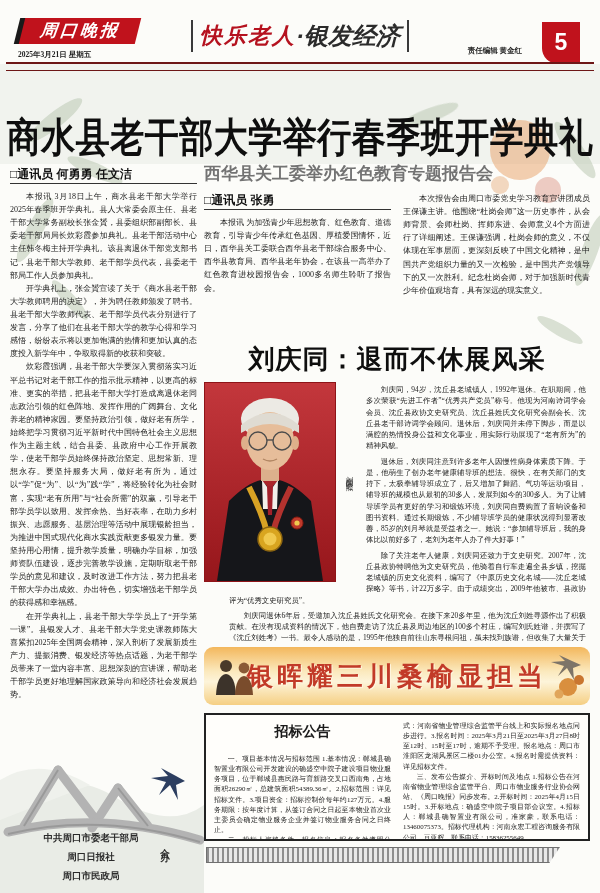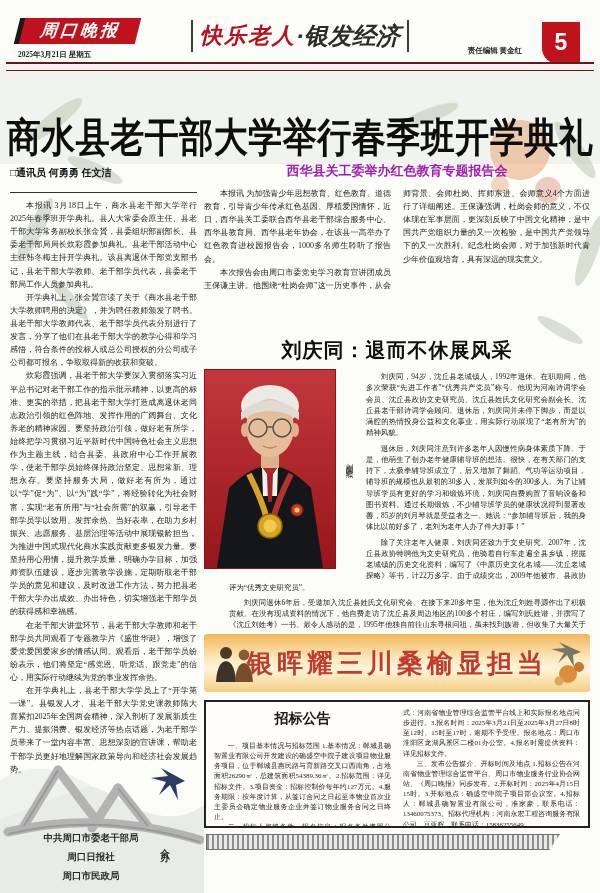--- a/index.html
+++ b/index.html
@@ -48,55 +48,55 @@
   .main-headline {
     position:absolute; top:92px; left:0; right:0; z-index:2;
     text-align:center; font-size:34px; font-weight:900; color:#0e0e0e;
     font-family:"Liberation Sans", sans-serif; transform:scaleY(1.18);
     letter-spacing:0.5px;
   }
 
   
   .col-left { position:absolute; left:10px; top:166px; width:187px; z-index:2; }
   .byline {
-    font-size:10px; font-weight:bold; color:#111;
-    border-bottom:1px solid #333; padding-bottom:12px; margin-bottom:6px;
+    font-size:12px; font-weight:bold; color:#111;
+    border-bottom:1px solid #333; padding-bottom:0; margin-bottom:6px;
     font-family:"Liberation Sans", sans-serif;
   }
   .col-left p, .twocol p {
     font-size:8px; line-height:1.64; text-align:justify; text-indent:2em; margin:0; color:#222;
   }
 
   
   .right-zone { position:absolute; left:204px; top:162px; width:386px; z-index:2; }
   .subhead {
-    text-align:center; font-size:13px; font-weight:900; margin:0 0 7px;
-    font-family:"Liberation Sans", sans-serif; color:#a21caf;
+    font-size:17px; font-weight:900; margin:0 0 7px;
+    font-family:"Liberation Sans", sans-serif; color:#737373;
   }
   .twocol { column-count:2; column-gap:12px; height:143px; overflow:hidden; }
   .feature-title {
-    text-align:center; font-size:20px; font-weight:900; margin:7px 0 3px;
+    text-align:center; font-size:26px; font-weight:900; margin:7px 0 3px;
     font-family:"Liberation Sans", sans-serif; color:#0e0e0e; letter-spacing:1px;
   }
   .feature-byline {
     text-align:right; padding-right:44px; font-size:8px; font-weight:bold; margin-bottom:6px;
     font-family:"Liberation Sans", sans-serif;
   }
   .feature-body { height:262px; overflow:hidden; }
   .photo-wrap { float:left; width:154px; height:206px; margin:2px 8px 2px 0; position:relative; }
   .photo { display:block; width:130px; height:198px; border:1px solid #8e1418; }
   .photo-caption {
     position:absolute; right:4px; top:88px; writing-mode:vertical-rl;
     font-size:7.5px; letter-spacing:2px; color:#333;
   }
   .feature-body p { font-size:7.4px; line-height:1.52; text-align:justify; text-indent:2em; margin:4px; color:#222;padding-left:21px; }
 
   
   .banner {
-    position:relative; height:58px; margin-top:5px; border-radius:3px; overflow:hidden;
+    position:relative; height:58px; margin-top:5px; border-radius:9px; overflow:hidden;
     background:linear-gradient(180deg,#f3b75c 0%, #fbe9bd 42%, #fdf4da 60%, #f5cf83 100%);
     display:flex; align-items:center; justify-content:center; 
   }
   .banner-text {
     font-size:26px; font-weight:900; color:#c23a28; letter-spacing:4px;
     font-family:"Liberation Sans", sans-serif; text-shadow:1px 1px 0 #fff6e0;
   }
   .banner-icon-left { position:absolute; left:8px; top:10px; }
   .banner-icon-right { position:absolute; right:6px; top:6px; }
 
@@ -174,31 +174,31 @@
     <div class="editor-credit">责任编辑 黄金红</div>
     <div class="pagenum">5</div>
   </div>
   <div class="header-rule"></div>
 
   <h1 class="main-headline">商水县老干部大学举行春季班开学典礼</h1>
 
   <div class="col-left">
     <div class="byline">□通讯员 何勇勇 任文洁</div>
     <p>本报讯 3月18日上午，商水县老干部大学举行2025年春季班开学典礼。县人大常委会原主任、县老干部大学常务副校长张金贇，县委组织部副部长、县委老干部局局长炊彩霞参加典礼。县老干部活动中心主任韩冬梅主持开学典礼。该县离退休干部党支部书记，县老干部大学教师、老干部学员代表，县委老干部局工作人员参加典礼。</p>
-    <p>开学典礼上，张金贇宣读了关于《商水县老干部大学教师聘用的决定》，并为聘任教师颁发了聘书。县老干部大学教师代表、老干部学员代表分别进行了发言，分享了他们在县老干部大学的教学心得和学习感悟，符合条件的投标人或总公司授权的分公司或子公司都可报名，争取取得新的收获和突破。</p>
+    <p>开学典礼上，张金贇宣读了关于《商水县老干部大学教师聘用的决定》，并为聘任教师颁发了聘书。县老干部大学教师代表、老干部学员代表分别进行了发言，分享了他们在县老干部大学的教学心得和学习感悟，纷纷表示将以更加饱满的热情和更加认真的态度投入新学年中，争取取得新的收获和突破。</p>
     <p>炊彩霞强调，县老干部大学要深入贯彻落实习近平总书记对老干部工作的指示批示精神，以更高的标准、更实的举措，把县老干部大学打造成离退休老同志政治引领的红色阵地、发挥作用的广阔舞台、文化养老的精神家园。要坚持政治引领，做好老有所学，始终把学习贯彻习近平新时代中国特色社会主义思想作为主题主线，结合县委、县政府中心工作开展教学，使老干部学员始终保持政治坚定、思想常新、理想永存。要坚持服务大局，做好老有所为，通过以“学”促“为”、以“为”践“学”，将经验转化为社会财富，实现“老有所用”与“社会所需”的双赢，引导老干部学员学以致用、发挥余热、当好表率，在助力乡村振兴、志愿服务、基层治理等活动中展现银龄担当，为推进中国式现代化商水实践贡献更多银发力量。要坚持用心用情，提升教学质量，明确办学目标，加强师资队伍建设，逐步完善教学设施，定期听取老干部学员的意见和建议，及时改进工作方法，努力把县老干部大学办出成效、办出特色，切实增强老干部学员的获得感和幸福感。</p>
-    <p>在老干部大讲堂环节，县老干部大学教师和老干部学员共同观看了专题教学片《盛世华诞》，增强了爱党爱国爱家乡的情感认同。观看后，老干部学员纷纷表示，他们将坚定“感党恩、听党话、跟党走”的信心，用实际行动继续为党的事业发挥余热。</p>
     <p>在开学典礼上，县老干部大学学员上了“开学第一课”。县银发人才、县老干部大学党史课教师陈大喜紧扣2025年全国两会精神，深入剖析了发展新质生产力、提振消费、银发经济等热点话题，为老干部学员带来了一堂内容丰富、思想深刻的宣讲课，帮助老干部学员更好地理解国家政策导向和经济社会发展趋势。</p>
   </div>
 
   <div class="right-zone">
 
     <h2 class="subhead">西华县关工委举办红色教育专题报告会</h2>
 
     <div class="twocol">
+      <div class="byline">□通讯员 张勇</div>
       <p>本报讯 为加强青少年思想教育、红色教育、道德教育，引导青少年传承红色基因、厚植爱国情怀，近日，西华县关工委联合西华县老干部综合服务中心、西华县教育局、西华县老年协会，在该县一高举办了红色教育进校园报告会，1000多名师生聆听了报告会。</p>
       <p>本次报告会由周口市委党史学习教育宣讲团成员王保谦主讲。他围绕“杜岗会师”这一历史事件，从会师背景、会师杜岗、挥师东进、会师意义4个方面进行了详细阐述。王保谦强调，杜岗会师的意义，不仅体现在军事层面，更深刻反映了中国文化精神，是中国共产党组织力量的又一次检验，是中国共产党领导下的又一次胜利。纪念杜岗会师，对于加强新时代青少年价值观培育，具有深远的现实意义。</p>
     </div>
 
     <h2 class="feature-title">刘庆同：退而不休展风采</h2>
 
     <div class="feature-body">
       <div class="photo-wrap">
         <svg class="photo" viewBox="0 0 130 198" xmlns="http://www.w3.org/2000/svg">
           <defs>

